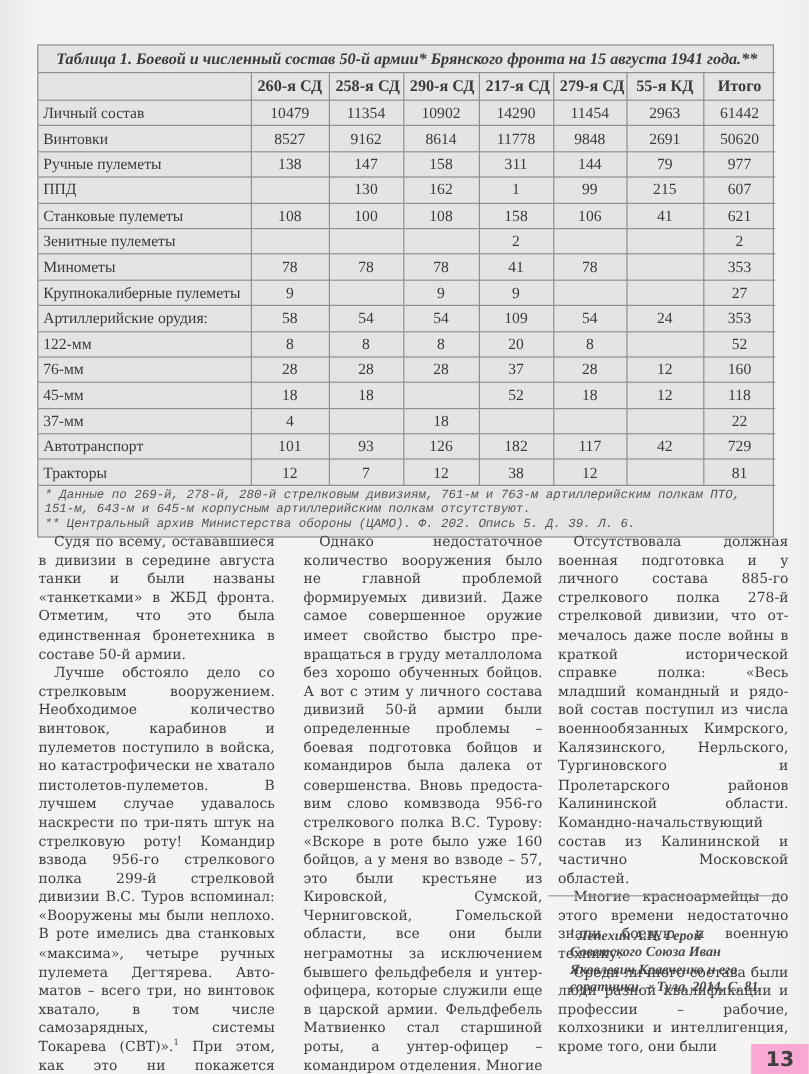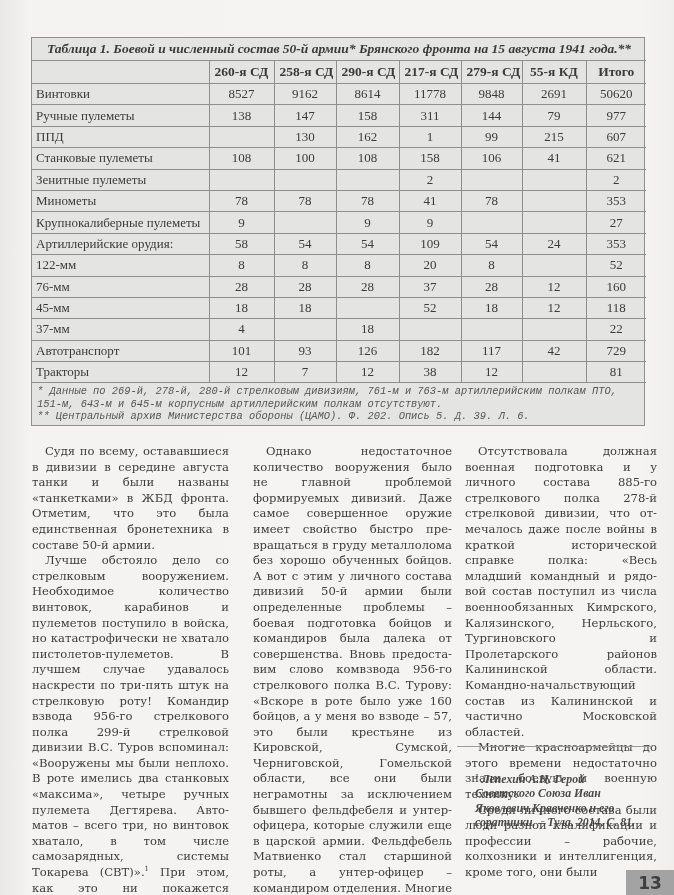--- a/index.html
+++ b/index.html
@@ -60,21 +60,21 @@
     position:absolute; left:457px; top:746px; width:196px; height:1px; background:#9b9b9b;
   }
   #footnotes {
     position:absolute; left:457px; top:754px; width:200px;
     font-family:"Liberation Serif","DejaVu Serif",serif;
     font-style:italic; font-size:11.8px; line-height:14.3px; color:#4a4a4a;
   }
   #footnotes div { margin:18px;font-weight:bold; }
   #page-number-box {
     position:absolute; left:626px; top:870px; width:48px; height:25px;
-    background:#a3a3a3; display:flex; align-items:center; justify-content:center;
+    background:#f9a8d4; display:flex; align-items:center; justify-content:center;
     font-family:"DejaVu Sans","Liberation Sans",sans-serif; font-weight:bold;
     font-size:17px; color:#3f3f3f;
   }
 </style>
 </head>
 <body>
 
 <div class="page-shade"></div>
 
 <div id="table-wrap">
@@ -99,20 +99,30 @@
           <th class="col">258-я СД</th>
           <th class="col">290-я СД</th>
           <th class="col">217-я СД</th>
           <th class="col">279-я СД</th>
           <th class="col">55-я КД</th>
           <th class="col">Итого</th>
         </tr>
     </thead>
     <tbody id="table-body">
         <tr>
+          <td class="label">Личный состав</td>
+          <td class="num">10479</td>
+          <td class="num">11354</td>
+          <td class="num">10902</td>
+          <td class="num">14290</td>
+          <td class="num">11454</td>
+          <td class="num">2963</td>
+          <td class="num">61442</td>
+        </tr>
+        <tr>
           <td class="label">Винтовки</td>
           <td class="num">8527</td>
           <td class="num">9162</td>
           <td class="num">8614</td>
           <td class="num">11778</td>
           <td class="num">9848</td>
           <td class="num">2691</td>
           <td class="num">50620</td>
         </tr>
         <tr>

